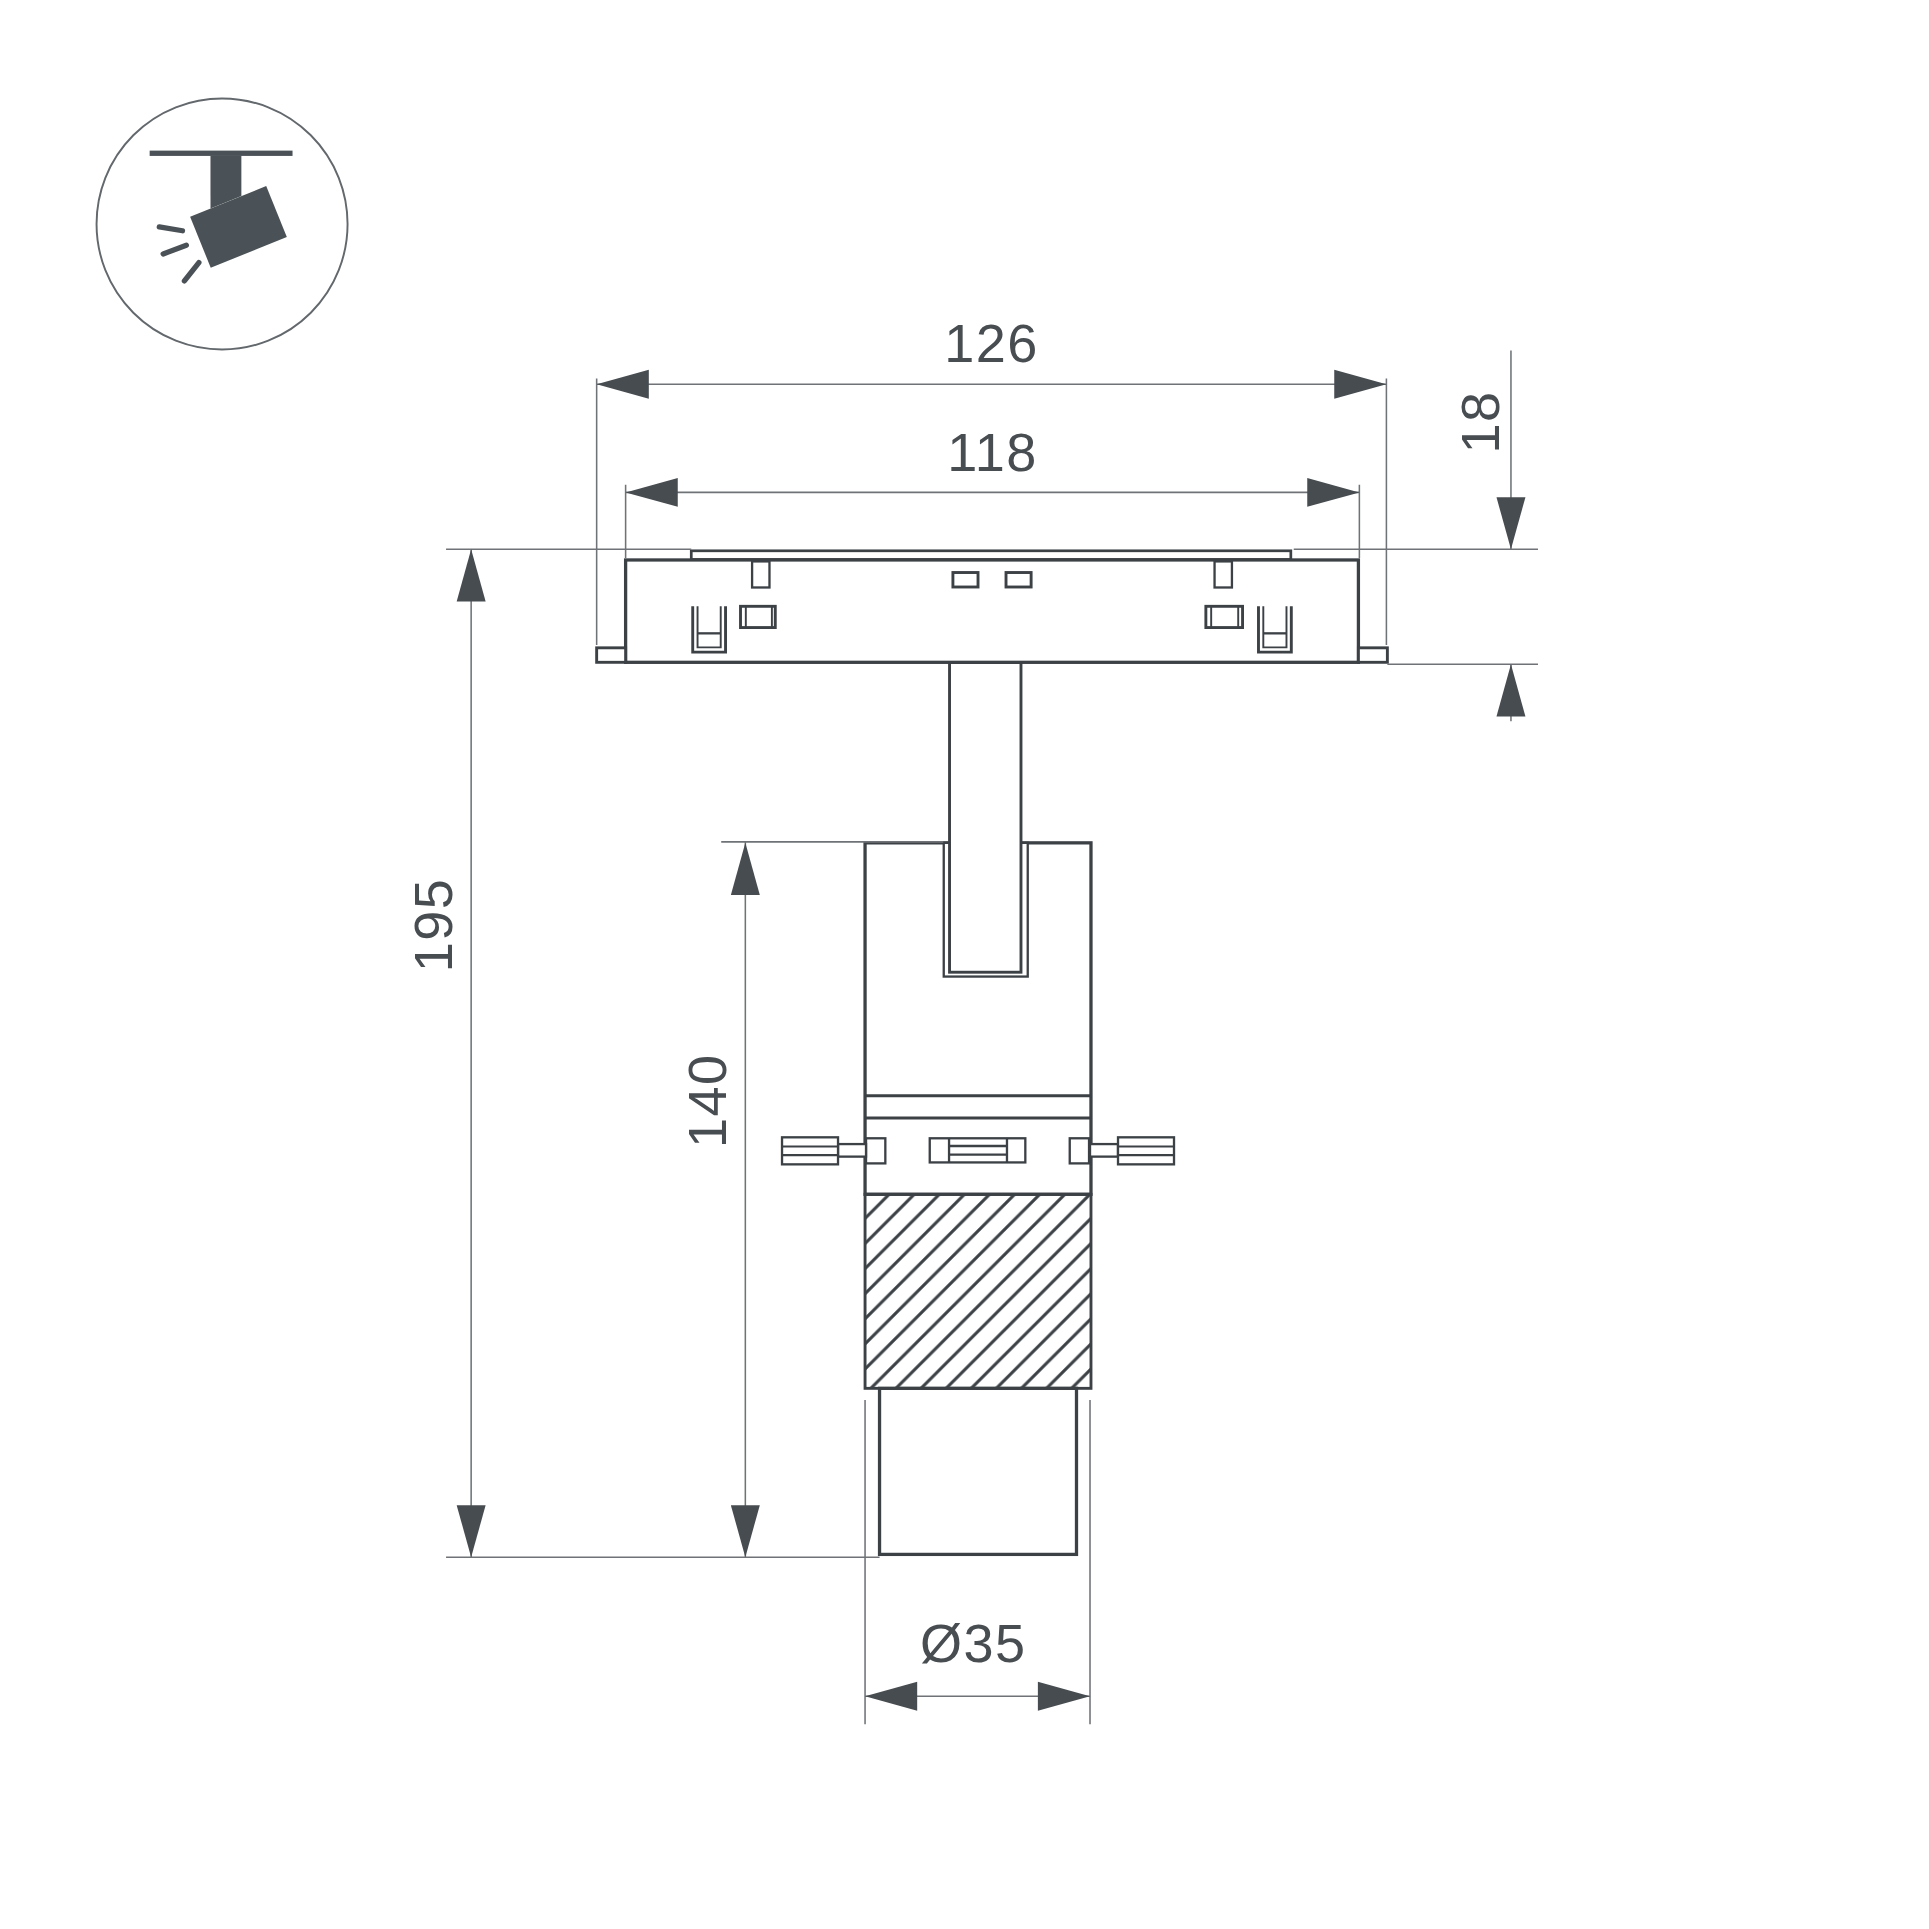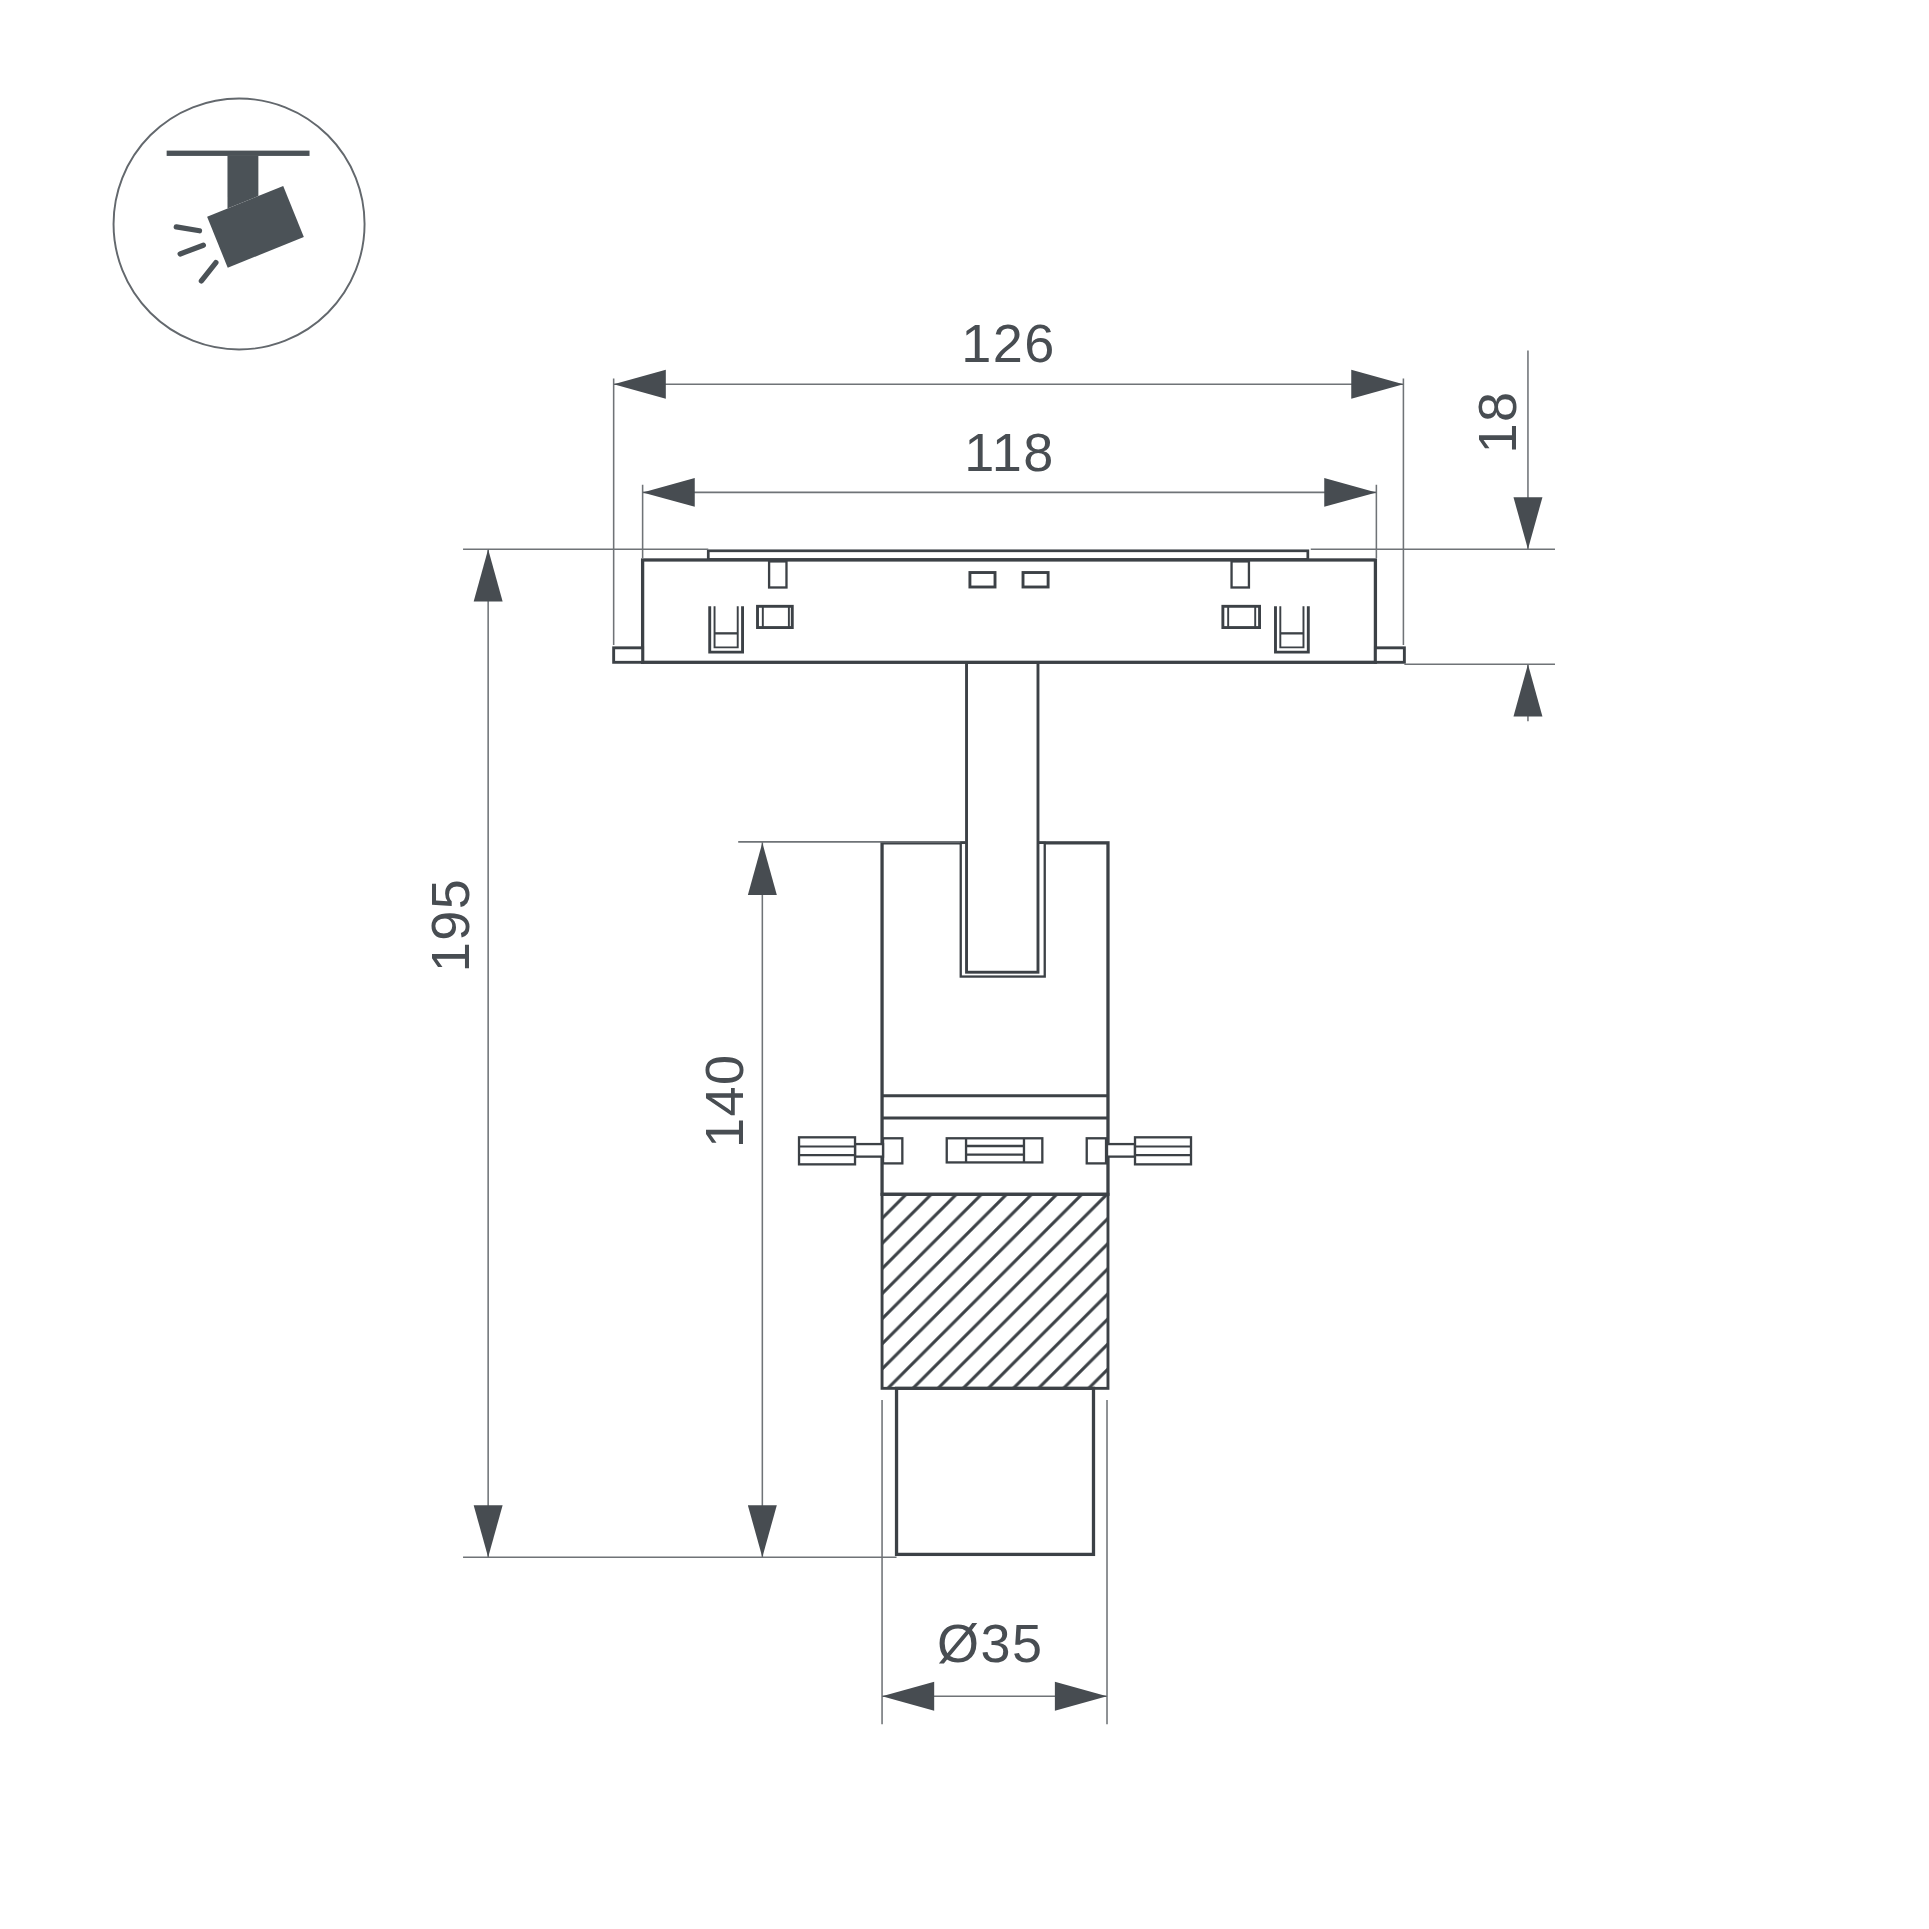--- a/index.html
+++ b/index.html
@@ -1,17 +1,17 @@
 <!DOCTYPE html>
 <html><head>
 <meta charset="utf-8">
 <style>
   html,body{margin:0;padding:0;background:#ffffff;}
   body{width:1929px;height:1929px;position:relative;}
-  #stage{position:absolute;left:17px;top:0;width:1863px;height:1929px;}
+  #stage{position:absolute;left:0;top:0;width:1863px;height:1929px;}
   svg{display:block;}
   .obj{stroke:#3c4146;fill:#ffffff;}
   .obj-thick{stroke-width:3.4;}
   .obj-mid{stroke-width:3;}
   .obj-thin{stroke-width:2.4;}
   .obj-line{stroke:#3c4146;fill:none;}
   .dimline{stroke:#6f7377;stroke-width:1.6;fill:none;}
   .arrow{fill:#474c51;stroke:none;}
   .dim-text{font-family:"Liberation Sans",sans-serif;font-size:56px;font-weight:400;fill:#484d52;letter-spacing:1.5px;}
   .icon-fill{fill:#4b5257;stroke:none;}

